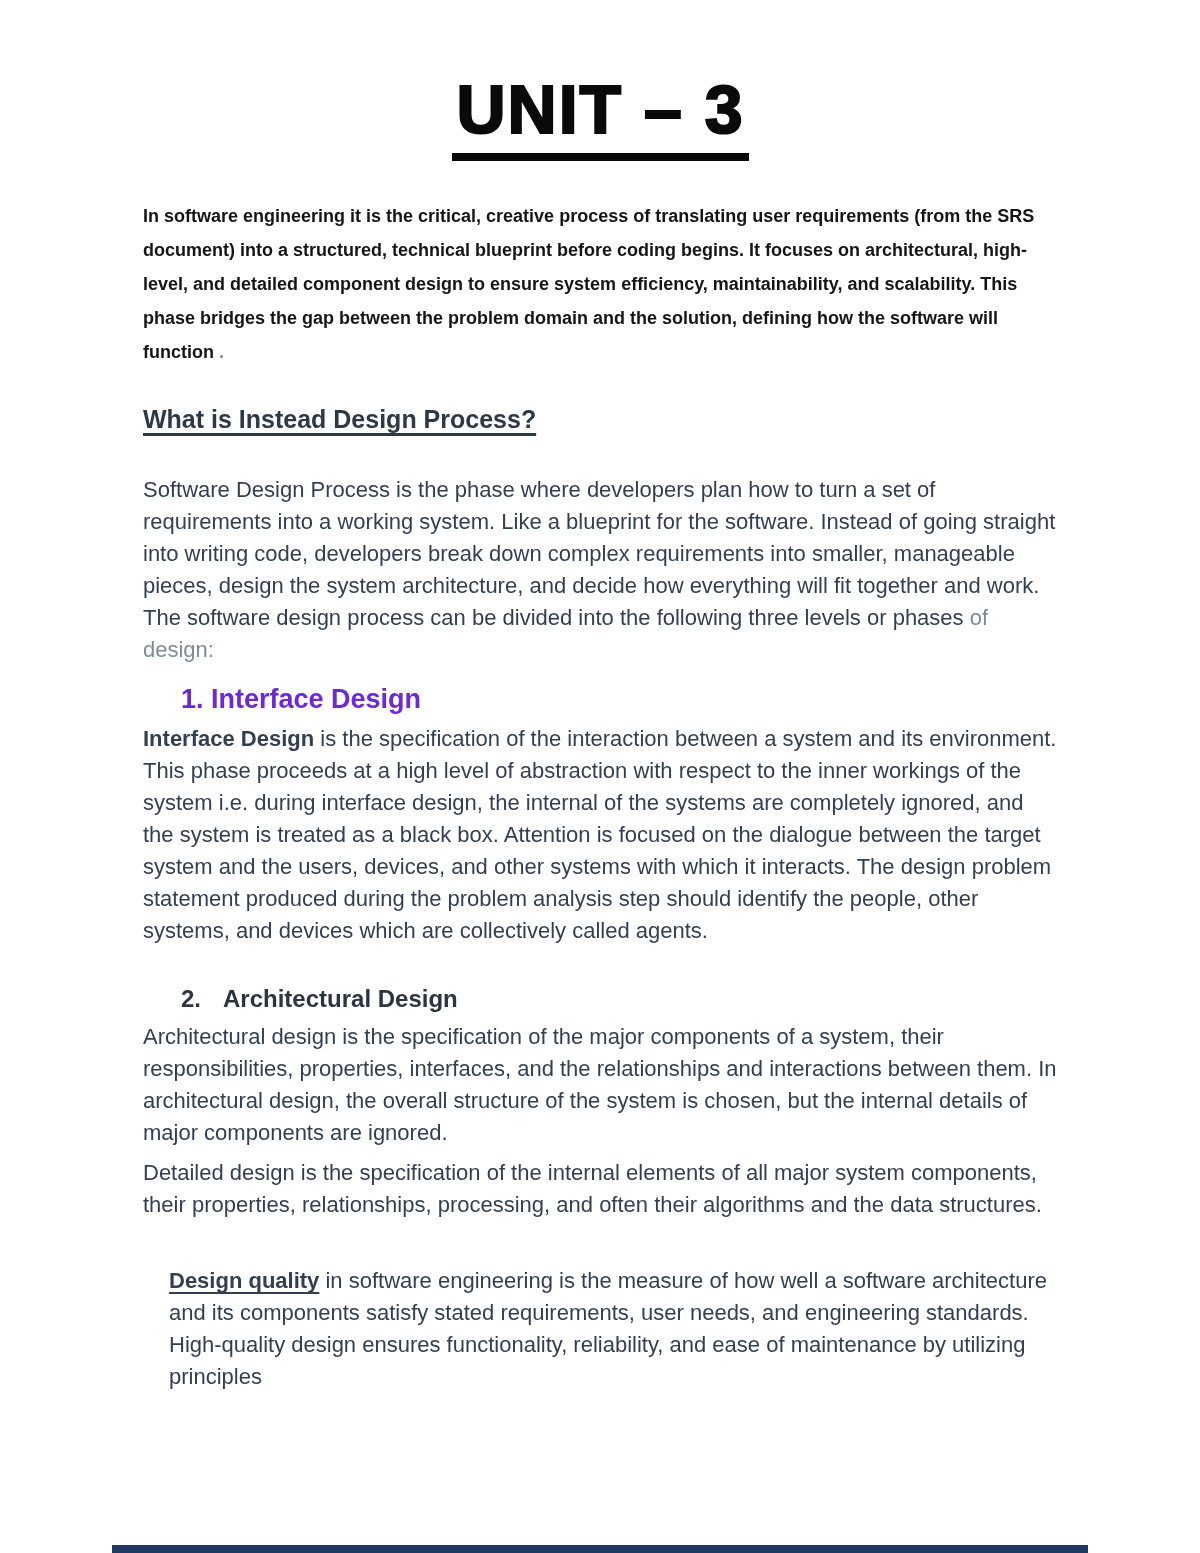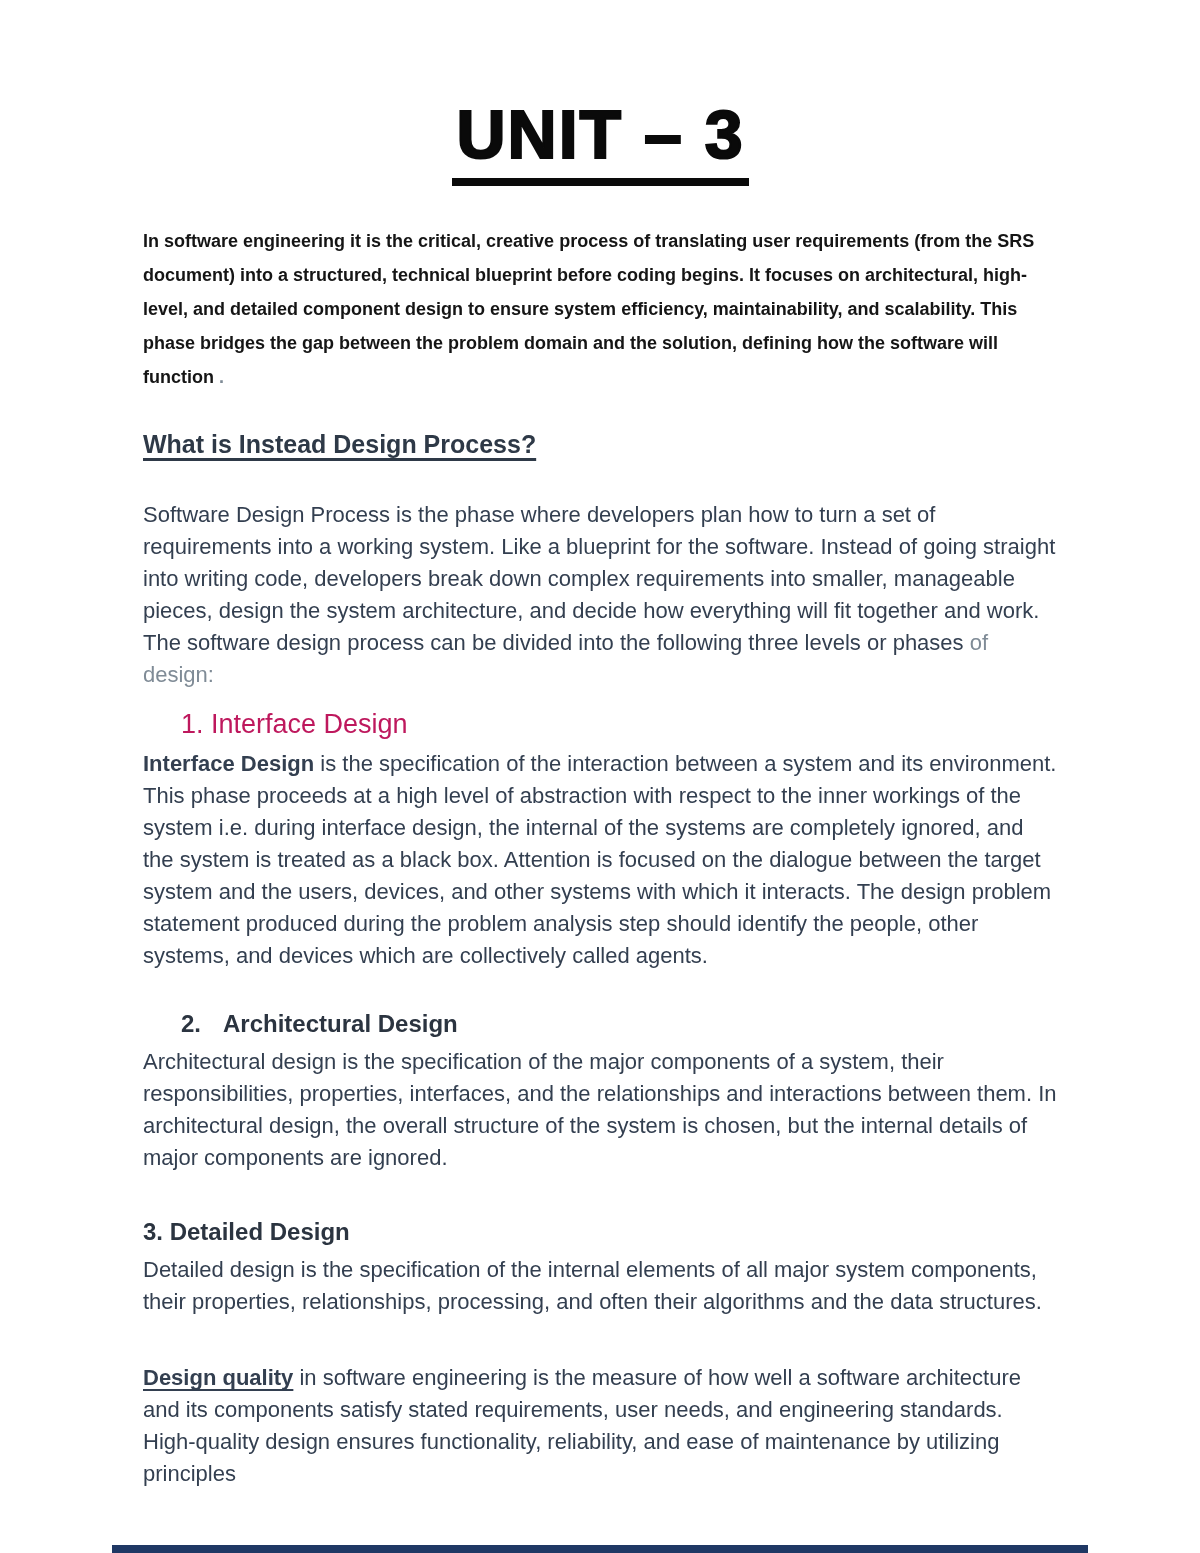--- a/index.html
+++ b/index.html
@@ -7,21 +7,21 @@
     position: relative;
     width: 1200px;
     height: 1553px;
     background: #ffffff;
     overflow: hidden;
     font-family: "Liberation Sans", "DejaVu Sans", sans-serif;
   }
   .content {
     box-sizing: border-box;
     width: 100%;
-    padding: 99px 142px 0 143px;
+    padding: 74px 142px 0 143px;
   }
   .doc-title {
     margin: 0;
     text-align: center;
     line-height: 1.05;
   }
   .doc-title .title-text {
     display: inline-block;
     font-size: 68px;
     font-weight: 800;
@@ -62,22 +62,22 @@
     line-height: 32px;
     font-weight: 400;
     color: #333f50;
   }
   .mt-para { margin-top: 40px; }
   .mt-tight { margin-top: 8px; }
   .h3-big {
     margin: 18px 0 0 0;
     padding-left: 38px;
     font-size: 27px;
-    font-weight: 400;
-    color: #be185d;
+    font-weight: 700;
+    color: #6d28d9;
   }
   .h3-small {
     margin: 38px 0 0 0;
     padding-left: 38px;
     font-size: 24px;
     font-weight: 700;
     color: #2b3440;
   }
   .h3-small.no-indent { padding-left: 0; margin-top: 44px; }
   .h3-small .num { margin-right: 22px; }
@@ -115,22 +115,21 @@
     <p class="p-body"><span>The software design process can be divided into the following three levels or phases </span><span class="light">of design:</span></p>
 
     <h3 class="h3-big">1. Interface Design</h3>
 
     <p class="p-body mt-tight"><strong class="lead">Interface Design</strong><span> is the specification of the interaction between a system and its environment. This phase proceeds at a high level of abstraction with respect to the inner workings of the system i.e. during interface design, the internal of the systems are completely ignored, and the system is treated as a black box. Attention is focused on the dialogue between the target system and the users, devices, and other systems with which it interacts. The design problem statement produced during the problem analysis step should identify the people, other systems, and devices which are collectively called agents.</span></p>
 
     <h3 class="h3-small"><span class="num">2.</span><span>Architectural Design</span></h3>
 
     <p class="p-body mt-tight"><span>Architectural design is the specification of the major components of a system, their responsibilities, properties, interfaces, and the relationships and interactions between them. In architectural design, the overall structure of the system is chosen, but the internal details of major components are ignored.</span></p>
 
-    <h3 class="h3-small no-indent">3. Detailed Design</h3>
 
     <p class="p-body mt-tight"><span>Detailed design is the specification of the internal elements of all major system components, their properties, relationships, processing, and often their algorithms and the data structures.</span></p>
 
-    <p class="p-body" style="margin-top:44px;"><strong class="lead u-line">Design quality</strong><span> in software engineering is the measure of how well a software architecture and its components satisfy stated requirements, user needs, and engineering standards. High-quality design ensures functionality, reliability, and ease of maintenance by utilizing principles</span></p>
+    <p class="p-body" style="margin-top:44px;margin-left:26px;"><strong class="lead u-line">Design quality</strong><span> in software engineering is the measure of how well a software architecture and its components satisfy stated requirements, user needs, and engineering standards. High-quality design ensures functionality, reliability, and ease of maintenance by utilizing principles</span></p>
 
   </div>
 
   <div class="footer-bar"></div>
 </div>
 
 </body></html>

